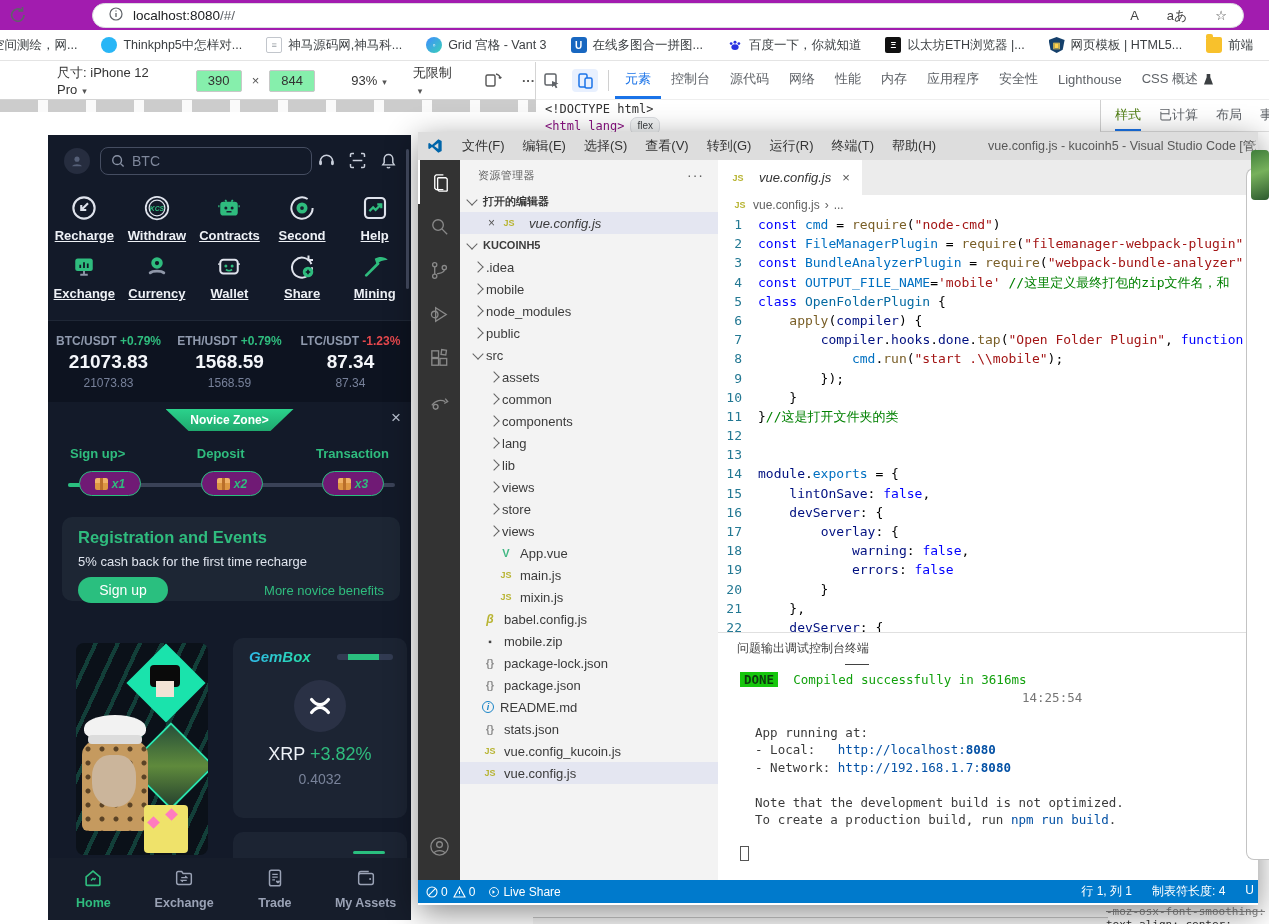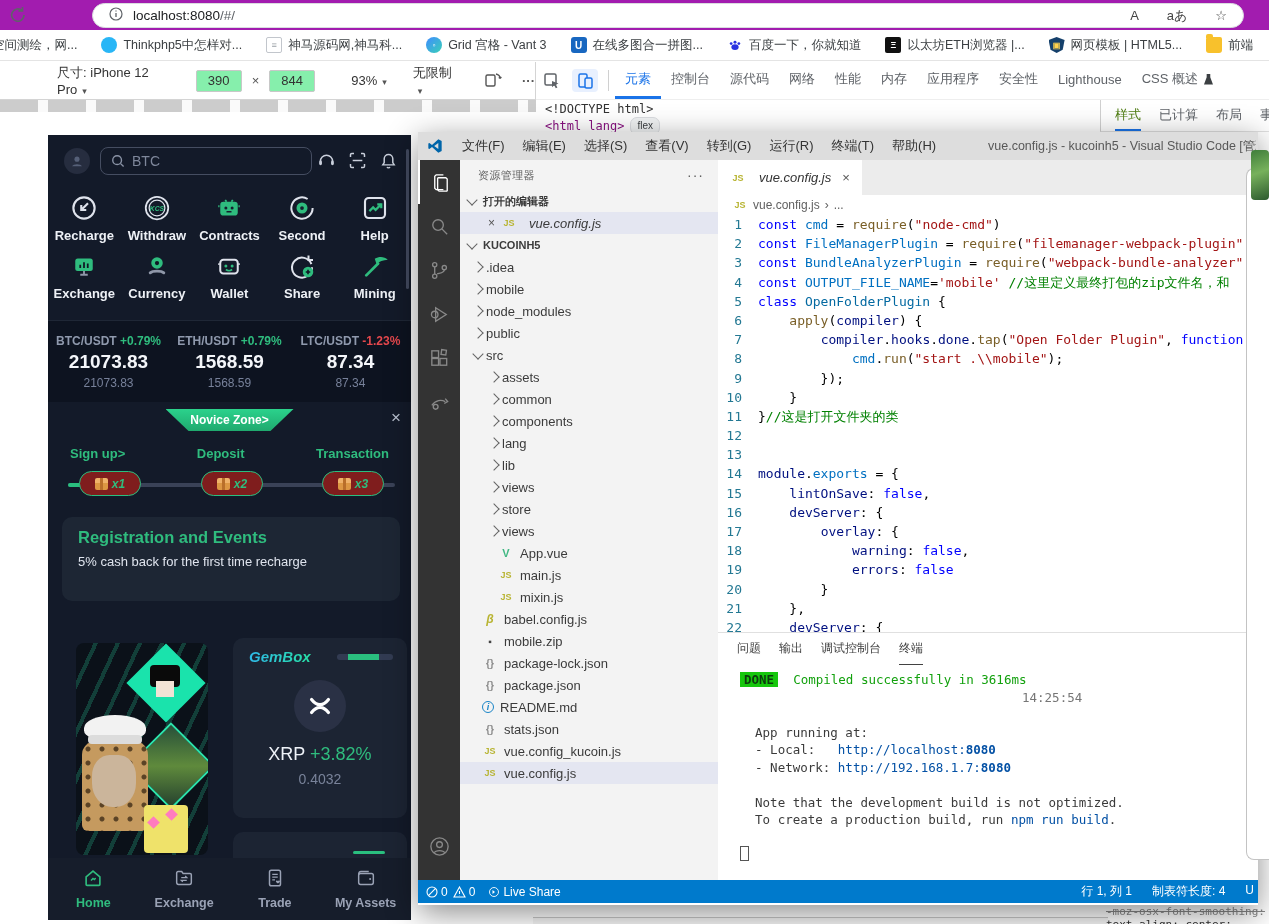--- a/index.html
+++ b/index.html
@@ -64,37 +64,37 @@
   .avatar { position:absolute; left:16px; top:13px; width:26px; height:26px; border-radius:50%; background:#262d3f; display:flex; align-items:center; justify-content:center; }
   .searchbox { position:absolute; left:52px; top:12px; width:212px; height:28px; border:1px solid #454d61; border-radius:8px; display:flex; align-items:center; gap:7px; padding-left:10px; }
   .searchbox .ph-placeholder { color:#7e879b; font-size:14px; }
   .hdicons { position:absolute; right:12px; top:15px; display:flex; gap:10px; }
   .hdicons svg { width:21px; height:21px; }
 
   .shortcuts { position:absolute; left:0; top:50px; width:363px; }
   .sc-row { display:flex; }
   .sc { width:20%; display:flex; flex-direction:column; align-items:center; padding-top:8px; }
   .sc-icon { width:30px; height:30px; }
-  .sc-label { margin-top:5px; font-size:13px; font-weight:600; color:#eef1f6; }
+  .sc-label { margin-top:5px; font-size:13px; font-weight:600; color:#eef1f6;text-decoration:underline; }
 
   .ticker { position:absolute; left:0; top:185px; width:363px; height:82px; background:#0d1320; border-top:1px solid #1f2736; display:flex; }
   .tick { width:33.33%; display:flex; flex-direction:column; align-items:center; justify-content:center; gap:3px; }
   .tick .pair { font-size:12px; font-weight:bold; color:#8f99ad; }
   .tick .chg-up { color:#2fbc7e; }
   .tick .chg-dn { color:#e5484d; }
   .tick .price { font-size:19px; font-weight:bold; color:#f4f6fa; }
   .tick .sub { font-size:12px; color:#77819a; }
 
   .novice { position:absolute; left:0; top:267px; width:363px; height:112px; }
   .ribbon { position:absolute; left:50%; top:7px; transform:translateX(-50%); width:128px; height:22px; background:linear-gradient(180deg,#2bd28c,#1fa96e); clip-path:polygon(0 0,100% 0,82% 100%,18% 100%); display:flex; align-items:center; justify-content:center; font-size:12px; font-weight:bold; color:#fff; }
   .nv-close { position:absolute; right:10px; top:6px; font-size:17px; color:#b9c0cf; }
   .nv-steps { position:absolute; left:0; top:44px; width:363px; display:flex; justify-content:space-between; padding:0 22px; font-size:13px; font-weight:600; color:#2fbc7e; }
   .nv-barwrap { position:absolute; left:20px; top:81px; width:327px; height:4px; background:#3a4257; border-radius:2px; }
   .nv-barfill { width:72px; height:4px; background:#2abf7f; border-radius:2px; }
-  .nv-badge { position:absolute; top:69px; width:62px; height:25px; border:1.5px solid #2abf7f; border-radius:13px; background:#7f1d1d; display:flex; align-items:center; justify-content:center; gap:4px; }
+  .nv-badge { position:absolute; top:69px; width:62px; height:25px; border:1.5px solid #2abf7f; border-radius:13px; background:#701a75; display:flex; align-items:center; justify-content:center; gap:4px; }
   .nv-badge .gift { width:13px; height:12px; background:linear-gradient(180deg,#f0b269 0 40%,#dd9743 40% 100%); border-radius:2px; position:relative; }
   .nv-badge .gift::after { content:""; position:absolute; left:5px; top:0; width:3px; height:12px; background:#b96f2a; }
   .nv-badge .mult { font-size:12px; font-weight:bold; font-style:italic; color:#2fbc7e; }
 
   .promo { position:absolute; left:14px; top:382px; width:338px; height:84px; background:#1d2634; border-radius:10px; padding:11px 16px; }
   .promo .ti { font-size:16.5px; font-weight:bold; color:#2fbc7e; }
   .promo .de { font-size:13px; color:#dfe4ee; margin-top:7px; }
   .promo .row { display:flex; align-items:center; justify-content:space-between; margin-top:8px; }
   .promo .btn { width:90px; height:26px; border-radius:13px; background:#2abf7f; color:#fff; font-size:14px; display:flex; align-items:center; justify-content:center; }
   .promo .link { font-size:13px; color:#2fbc7e; }
@@ -171,21 +171,21 @@
   .etab .fn { font-style:italic; }
   .etab .x { color:#555; margin-left:4px; }
   .crumbs { height:20px; display:flex; align-items:center; gap:5px; padding-left:14px; font-size:12px; color:#616161; }
   .codewrap { position:absolute; left:0; top:55px; width:540px; height:417px; font-family:"DejaVu Sans Mono","Liberation Mono",monospace; font-size:13px; }
   .cline { height:19.2px; line-height:19.2px; display:flex; white-space:pre; }
   .cline .ln { width:40px; text-align:right; padding-right:16px; color:#237893; flex:0 0 auto; }
   .tk-k{color:#0000ff}.tk-v{color:#001080}.tk-c{color:#0070c1}.tk-f{color:#795e26}
   .tk-s{color:#a31515}.tk-m{color:#008000}.tk-p{color:#000}.tk-t{color:#0369a1}
 
   .vs-panel { position:absolute; left:300px; top:500px; width:540px; height:248px; background:#fff; border-top:1px solid #e0e0e0; }
-  .ptabs { height:32px; display:flex; align-items:center; gap:18px; padding-left:19px; font-size:12px; color:#424242; }
+  .ptabs { height:32px; display:flex; align-items:center; padding-left:19px; font-size:12px; color:#424242; }
   .ptab { height:32px; display:flex; align-items:center; border-bottom:1.5px solid transparent; }
   .ptab.active { border-bottom-color:#424242; }
   .term { padding:6px 0 0 22px; font-family:"DejaVu Sans Mono","Liberation Mono",monospace; font-size:12.5px; }
   .tl { height:17.5px; line-height:17.5px; white-space:pre; }
   .t-badge { background:#16c60c; color:#0c3a0c; font-weight:bold; padding:0 4px; }
   .t-ok { color:#13a10e; }
   .t-time { color:#767676; padding-left:282px; }
   .t-txt { color:#3b3b3b; }
   .t-link { color:#0451a5; }
   .t-linkb { color:#0451a5; font-weight:bold; }
@@ -498,20 +498,24 @@
           <div class="nv-badge" style="left: 274px;">
             <span class="gift"></span>
             <span class="mult">x3</span>
           </div>
         </div>
     </div>
 
     <div class="promo">
       <div class="ti">Registration and Events</div>
       <div class="de">5% cash back for the first time recharge</div>
+      <div class="row">
+        <div class="btn">Sign up</div>
+        <div class="link">More novice benefits</div>
+      </div>
     </div>
 
     <div class="nft">
       <div class="stripes"></div>
       <div class="dia1"></div>
         <div class="hair"></div>
         <div class="face1"></div>
       <div class="dia2"></div>
       <div class="ape"></div>
         <div class="apeface"></div>

